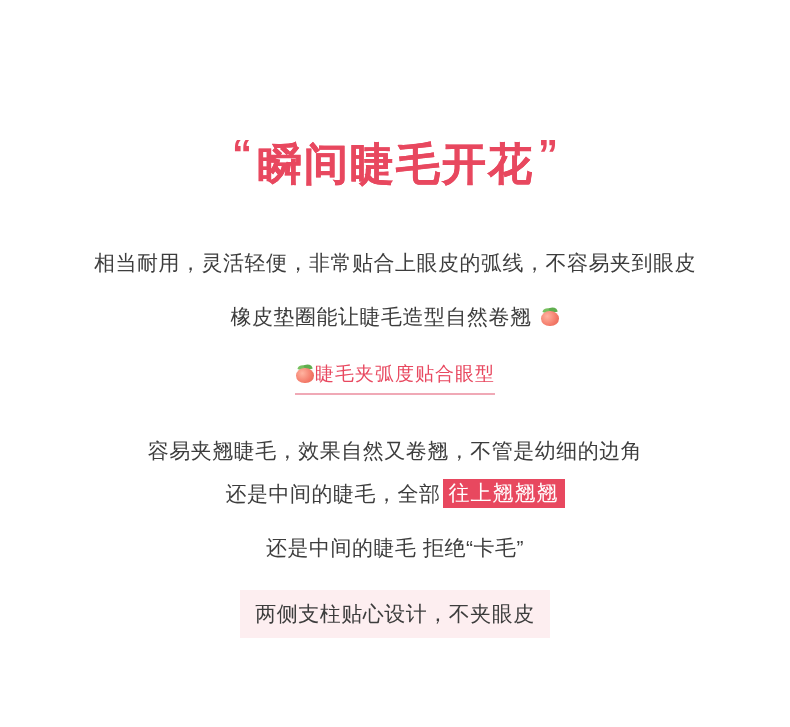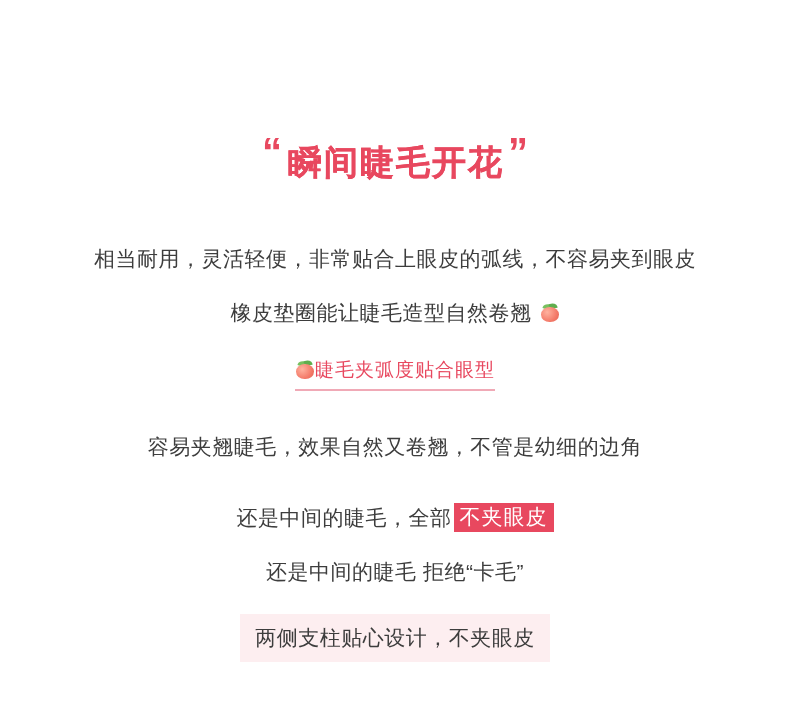--- a/index.html
+++ b/index.html
@@ -36,21 +36,21 @@
     color: #e8485f;
     font-size: 40px;
     font-weight: bold;
     position: relative;
     top: -10px;
     letter-spacing: 0;
   }
   .headline .quote.left { margin-right: 6px; }
   .headline .quote.right { margin-left: 4px; }
   .headline .title {
-    font-size: 34px;
+    font-size: 44px;
     font-weight: bold;
     color: #e8485f;
     letter-spacing: 2px;
     text-shadow:
       -1.6px -1.6px 0 #fff,
        1.6px -1.6px 0 #fff,
       -1.6px  1.6px 0 #fff,
        1.6px  1.6px 0 #fff,
        0 0 1px #fff;
     -webkit-text-stroke: 0.4px #e8485f;
@@ -116,21 +116,21 @@
     top: 1px;
     width: 7px;
     height: 5px;
     background: #77c05f;
     border-radius: 80% 0 80% 0;
     transform: rotate(14deg);
   }
 
   
   .line-3 { margin-top: 42px; }
-  .line-4 { margin-top: 42px; display: flex; align-items: center; justify-content: center; }
+  .line-4 { margin-top: 14px; display: flex; align-items: center; justify-content: center; }
   .highlight {
     background: #e8485f;
     color: #ffffff;
     padding: 2px 6px 4px 6px;
     margin-left: 2px;
     letter-spacing: 1px;
     display: inline-block;
     line-height: 1.1;
   }
   .line-5 { margin-top: 26px; }
@@ -174,20 +174,20 @@
         <span class="leaf"></span>
         <span class="body"></span>
     </span>
     <span class="sub-text">睫毛夹弧度贴合眼型</span>
   </div>
 
   <div class="line line-3">容易夹翘睫毛，效果自然又卷翘，不管是幼细的边角</div>
 
   <div class="line line-4">
     <span>还是中间的睫毛，全部</span>
-    <span class="highlight">不夹眼皮</span>
+    <span class="highlight">往上翘翘翘</span>
   </div>
 
   <div class="line line-5">还是中间的睫毛 拒绝“卡毛”</div>
 
   <div class="pill">两侧支柱贴心设计，不夹眼皮</div>
 
 </div>
 
 </body></html>

